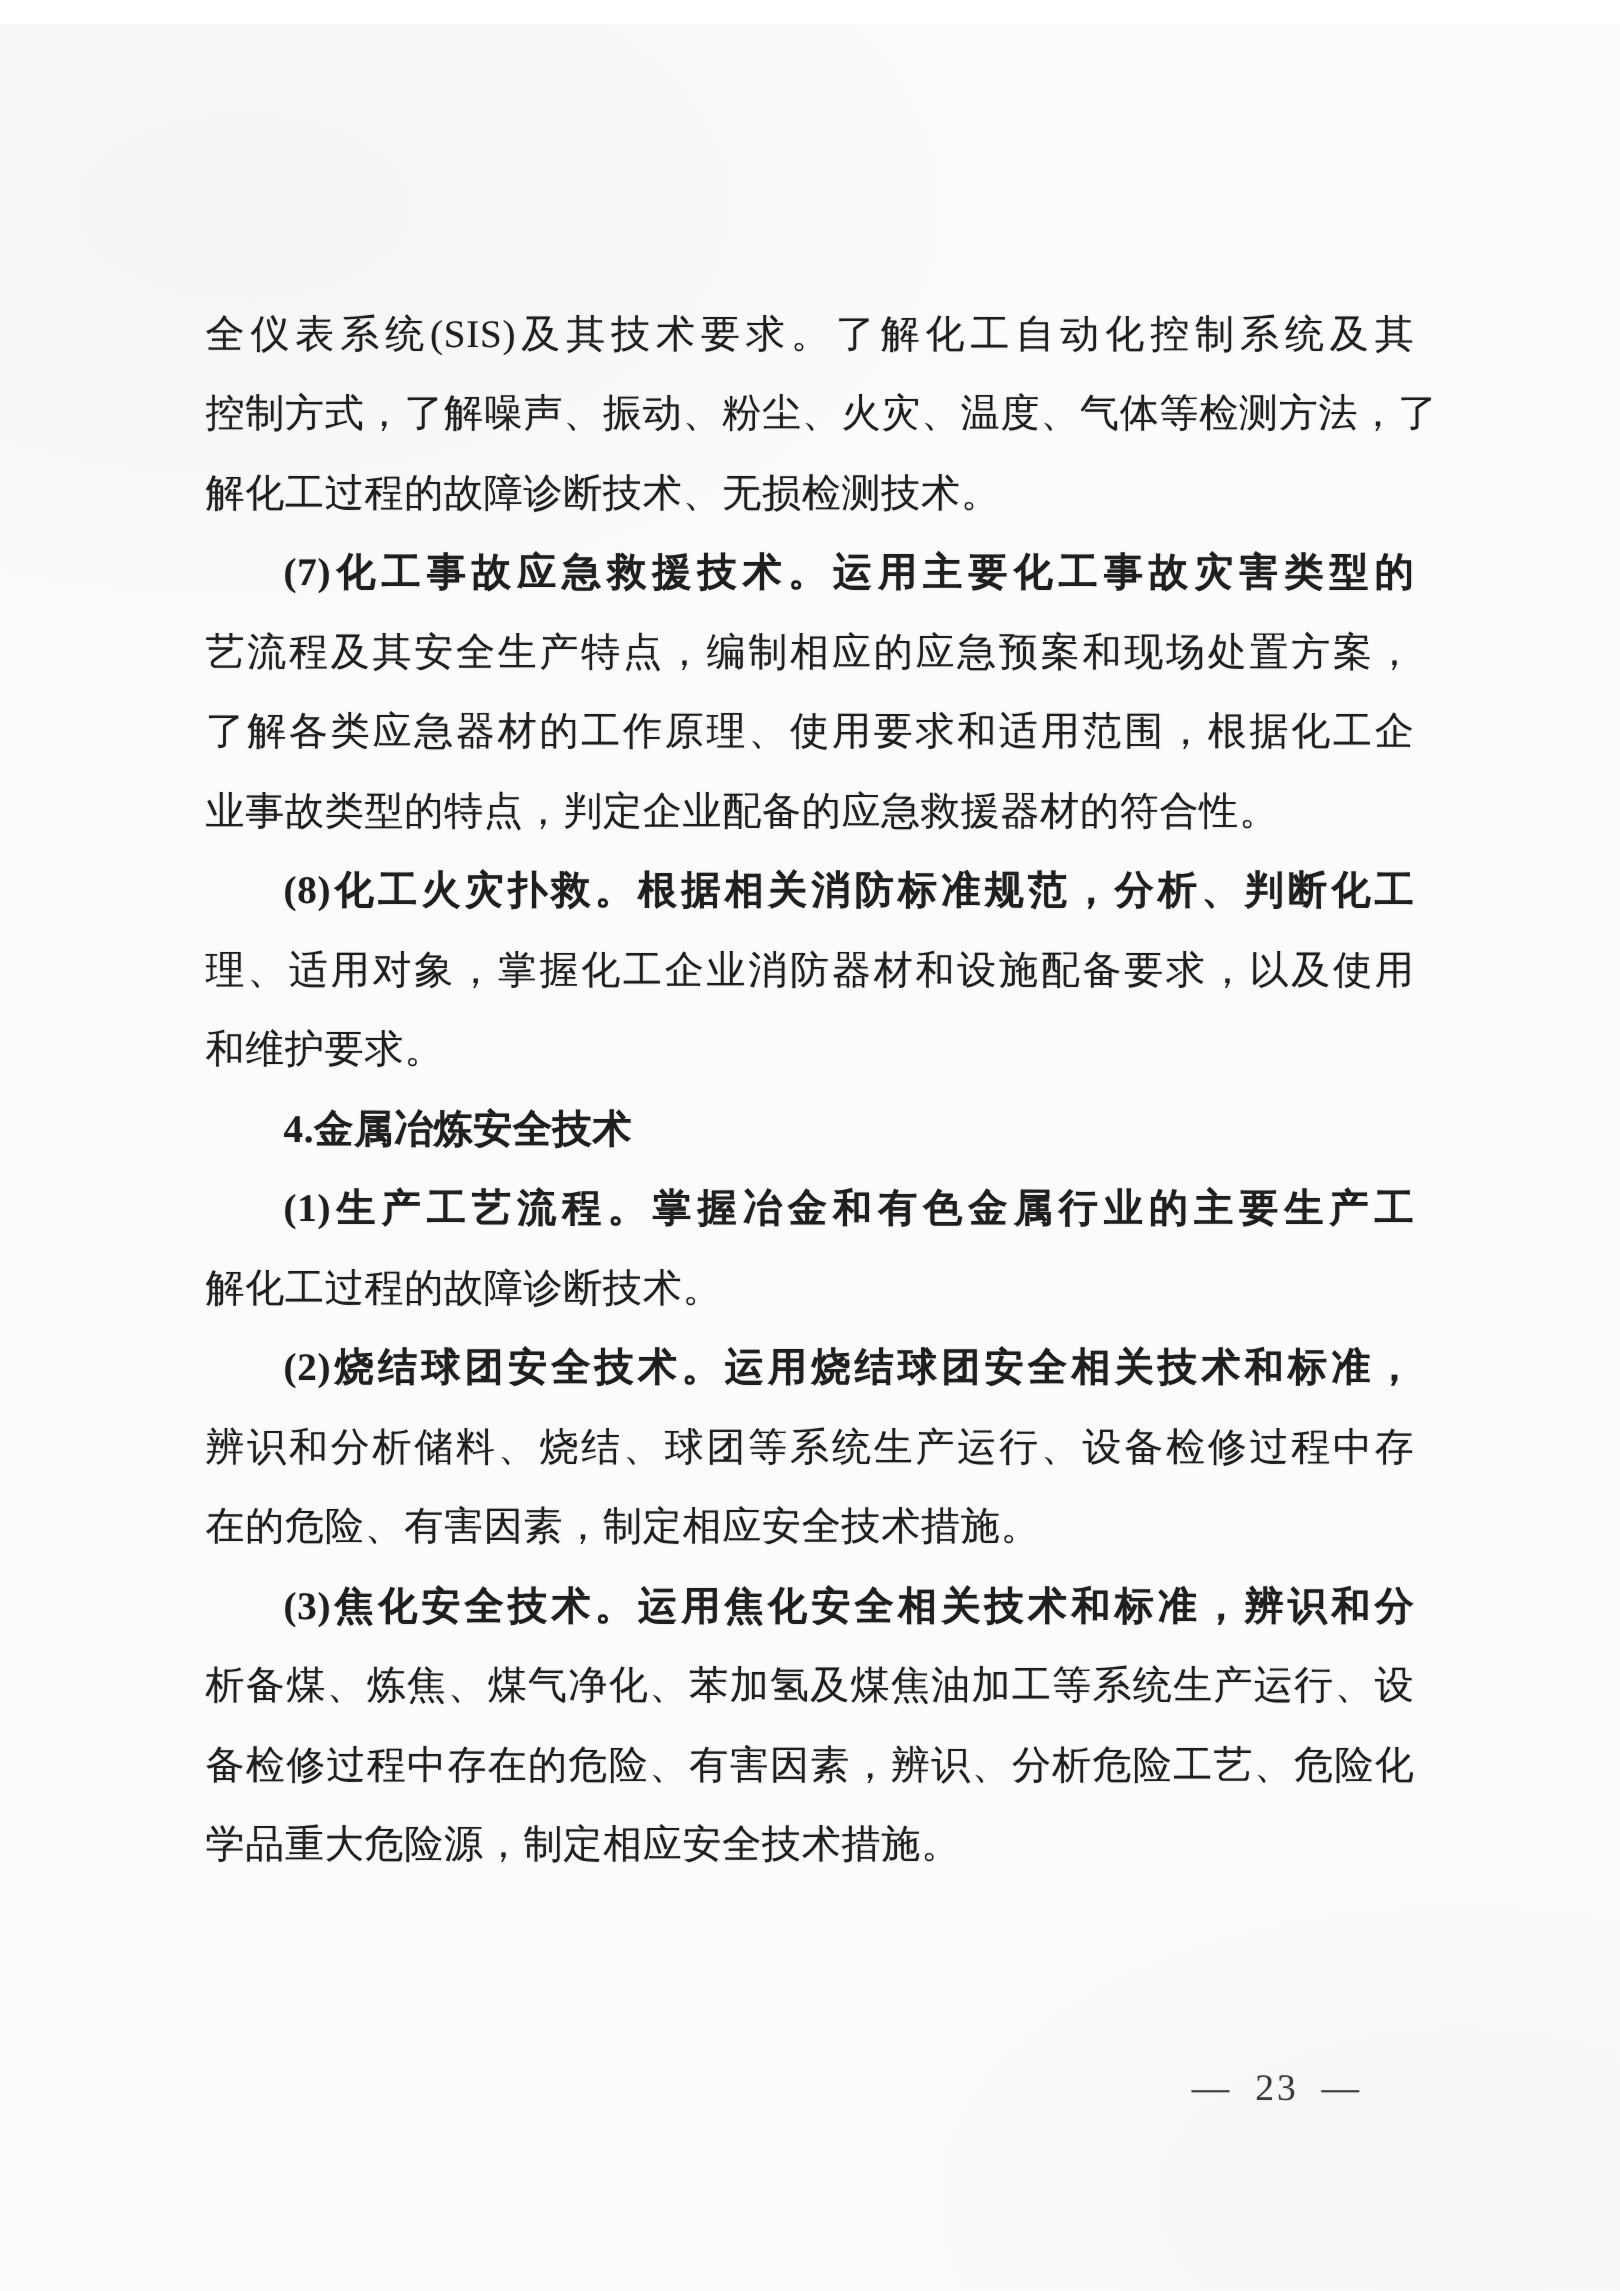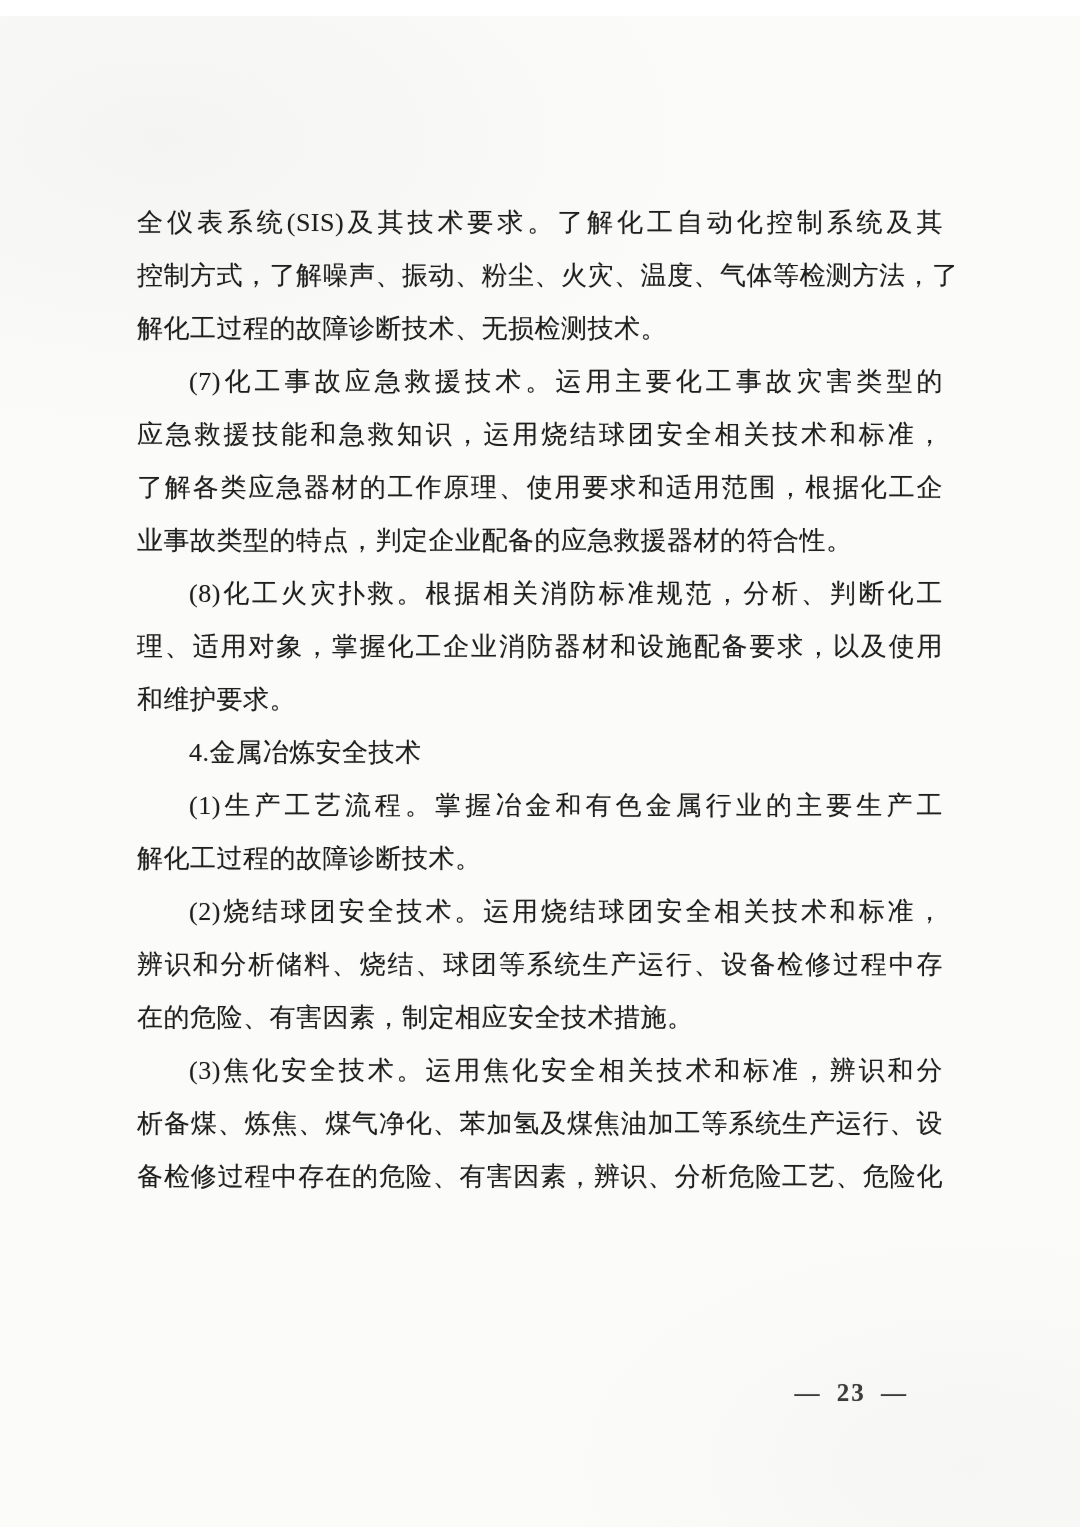--- a/index.html
+++ b/index.html
@@ -38,54 +38,55 @@
     text-align-last: left;
     text-justify: inter-character;
     letter-spacing: 0.5px;
     text-shadow: 0 0 1px rgba(40,40,40,0.35);
   }
   .line.fill {
     text-align-last: justify;
   }
   .line.indent {
     text-indent: 52px;
+    font-weight: bold;
   }
   .footer {
     position: absolute;
     top: 1350px;
     right: 172px;
     height: 53px;
     line-height: 53px;
     font-size: 25px;
     color: #3c3c3c;
     word-spacing: 7px;
     letter-spacing: 2px;
     text-shadow: 0 0 1px rgba(60,60,60,0.3);
-    font-weight: bold;
   }
 </style>
 </head>
 <body>
 
 <div class="page">
   <div class="textblock">
     <div class="line fill">全仪表系统(SIS)及其技术要求。了解化工自动化控制系统及其</div>
     <div class="line fill">控制方式，了解噪声、振动、粉尘、火灾、温度、气体等检测方法，了</div>
     <div class="line">解化工过程的故障诊断技术、无损检测技术。</div>
     <div class="line indent fill">(7)化工事故应急救援技术。运用主要化工事故灾害类型的</div>
-    <div class="line fill">应急救援技能和急救知识，运用烧结球团安全相关技术和标准，</div>
+    <div class="line fill">艺流程及其安全生产特点，编制相应的应急预案和现场处置方案，</div>
     <div class="line fill">了解各类应急器材的工作原理、使用要求和适用范围，根据化工企</div>
     <div class="line">业事故类型的特点，判定企业配备的应急救援器材的符合性。</div>
     <div class="line indent fill">(8)化工火灾扑救。根据相关消防标准规范，分析、判断化工</div>
     <div class="line fill">理、适用对象，掌握化工企业消防器材和设施配备要求，以及使用</div>
     <div class="line">和维护要求。</div>
     <div class="line indent">4.金属冶炼安全技术</div>
     <div class="line indent fill">(1)生产工艺流程。掌握冶金和有色金属行业的主要生产工</div>
     <div class="line">解化工过程的故障诊断技术。</div>
     <div class="line indent fill">(2)烧结球团安全技术。运用烧结球团安全相关技术和标准，</div>
     <div class="line fill">辨识和分析储料、烧结、球团等系统生产运行、设备检修过程中存</div>
     <div class="line">在的危险、有害因素，制定相应安全技术措施。</div>
     <div class="line indent fill">(3)焦化安全技术。运用焦化安全相关技术和标准，辨识和分</div>
     <div class="line fill">析备煤、炼焦、煤气净化、苯加氢及煤焦油加工等系统生产运行、设</div>
     <div class="line fill">备检修过程中存在的危险、有害因素，辨识、分析危险工艺、危险化</div>
+    <div class="line">学品重大危险源，制定相应安全技术措施。</div>
   </div>
   <div class="footer">— 23 —</div>
 </div>
 
 </body></html>

